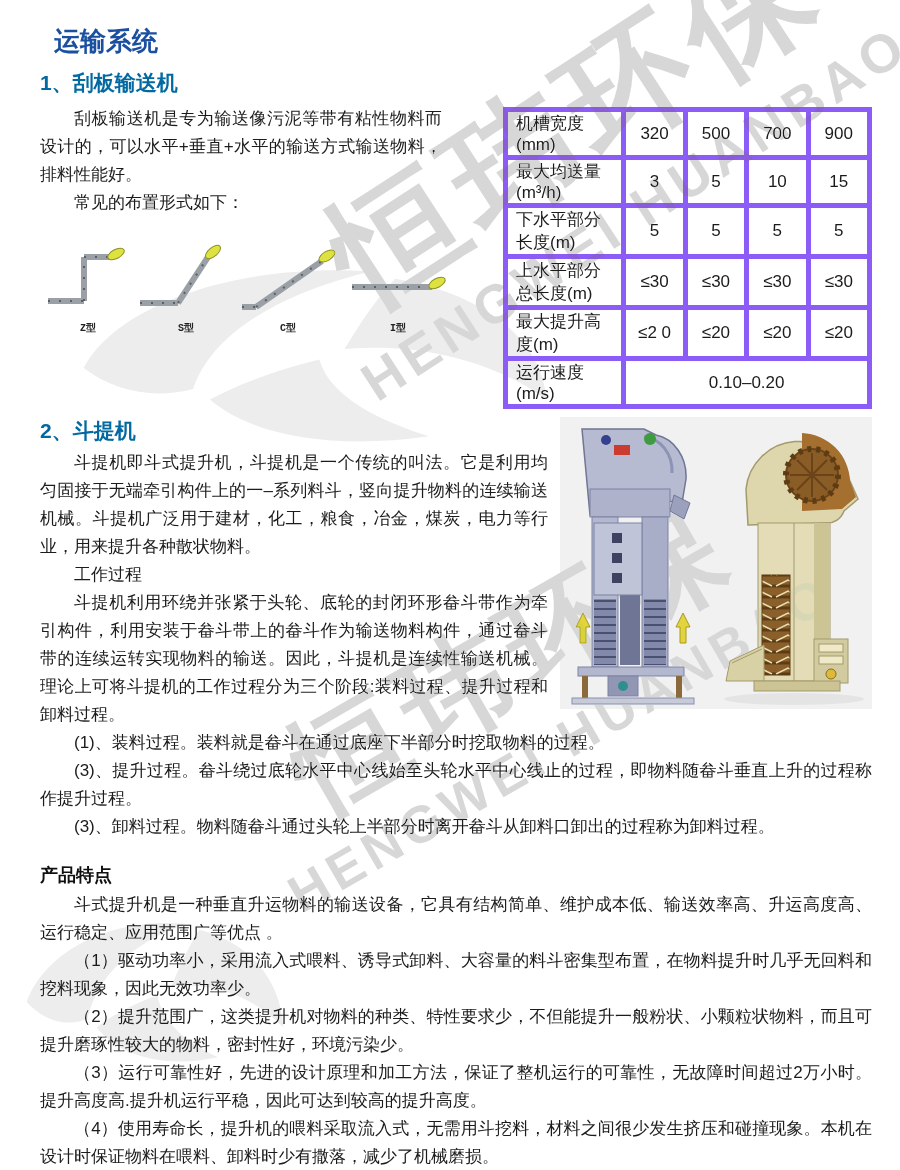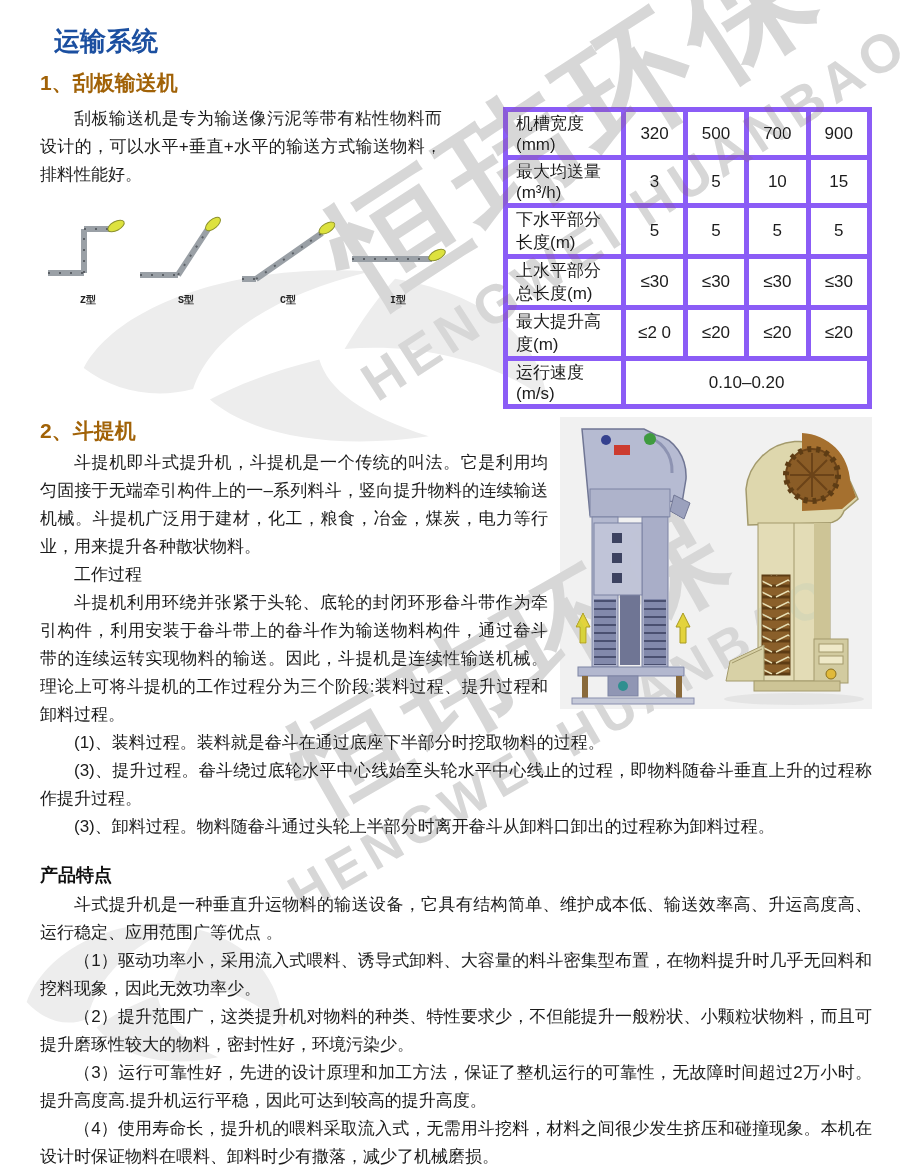--- a/index.html
+++ b/index.html
@@ -26,21 +26,21 @@
   .stamp1 .wm-en { font-size:54px; }
   .stamp2 { left:130px; top:580px; width:790px; transform:rotate(-30deg); }
   .stamp2 .wm-cn { font-size:112px; }
   .stamp2 .wm-en { font-size:52px; }
 
   
   .content { position:relative; z-index:1; padding:24px 28px 0 40px; }
   p { margin:0; font-size:17px; line-height:28px; text-align:justify; }
   .ind { text-indent:2em; }
   .doc-title { margin:0 0 10px 14px; font-size:26px; font-weight:bold; color:#1b4fa0; }
-  .h-sec { margin:2px 0 4px 0; font-size:21px; font-weight:bold; color:#a16207; }
+  .h-sec { margin:2px 0 4px 0; font-size:21px; font-weight:bold; color:#0369a1; }
   .h-feat { margin:22px 0 4px 0; font-size:18px; font-weight:bold; color:#101010; }
 
   .row1 { display:flex; margin-top:8px;gap:43px; }
   .col-left { width:402px; }
   .spec-table { border-collapse:collapse; margin-left:18px; margin-top:2px; align-self:flex-start; }
   .spec-table td {
     border:5px solid #8b5cf6; font-size:17px; color:#1b1b1b;
     height:31px; padding:0 5px; background:transparent;
   }
   .spec-table td.lbl { width:148px; text-align:left; padding-left:8px; }
@@ -85,20 +85,21 @@
 
   <div class="content">
 
     <div class="doc-title">运输系统</div>
 
     <div class="h-sec">1、刮板输送机</div>
 
     <div class="row1">
       <div class="col-left">
         <p class="ind">刮板输送机是专为输送像污泥等带有粘性物料而设计的，可以水平+垂直+水平的输送方式输送物料，排料性能好。</p>
+        <p class="ind">常见的布置形式如下：</p>
 
         <div class="layouts">
           <div class="layout">
             <svg width="96" height="72" viewBox="0 0 96 72">
               <path d="M8,58 H44 M44,58 V14 M44,14 H70" stroke="#9aa0a6" stroke-width="6" fill="none"></path>
               <path d="M8,58 H44 M44,58 V14 M44,14 H70" stroke="#5b6066" stroke-width="2" fill="none" stroke-dasharray="2 9"></path>
               <ellipse cx="76" cy="11" rx="9" ry="4.5" transform="rotate(-28 76 11)" fill="#dde23e" stroke="#8a8f2a"></ellipse>
             </svg>
             <div class="layout-label">Z型</div>
           </div>

